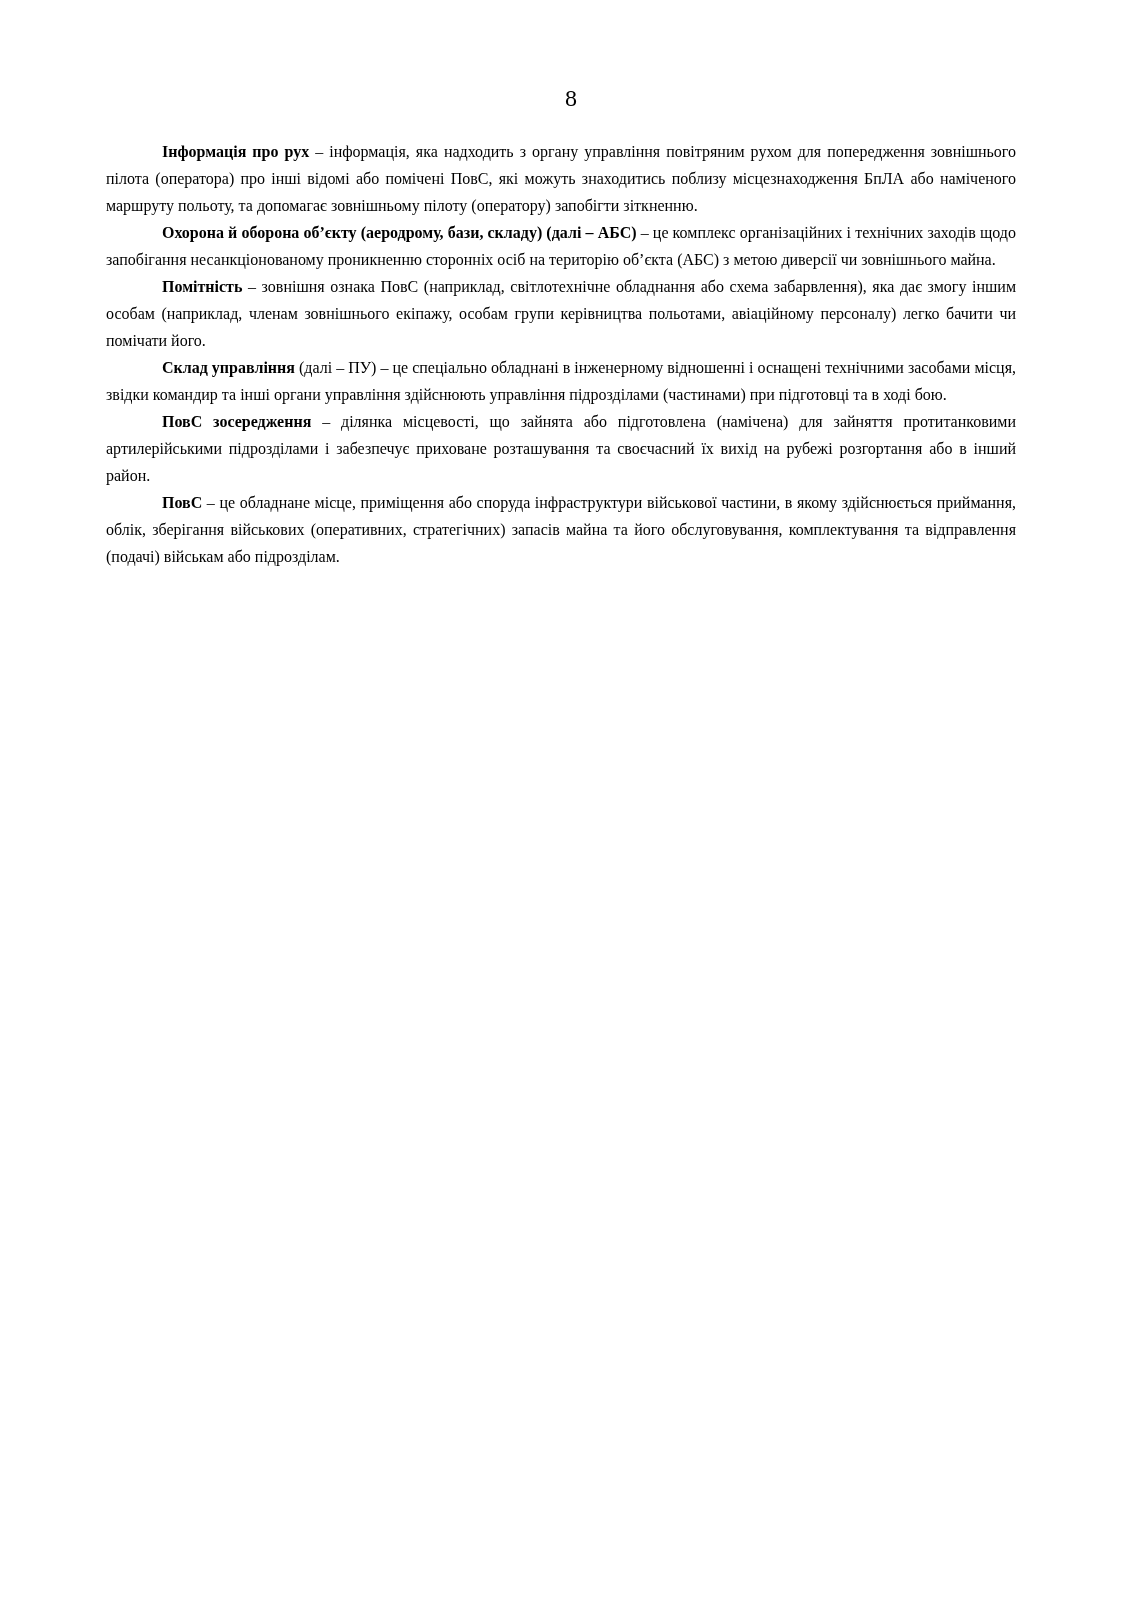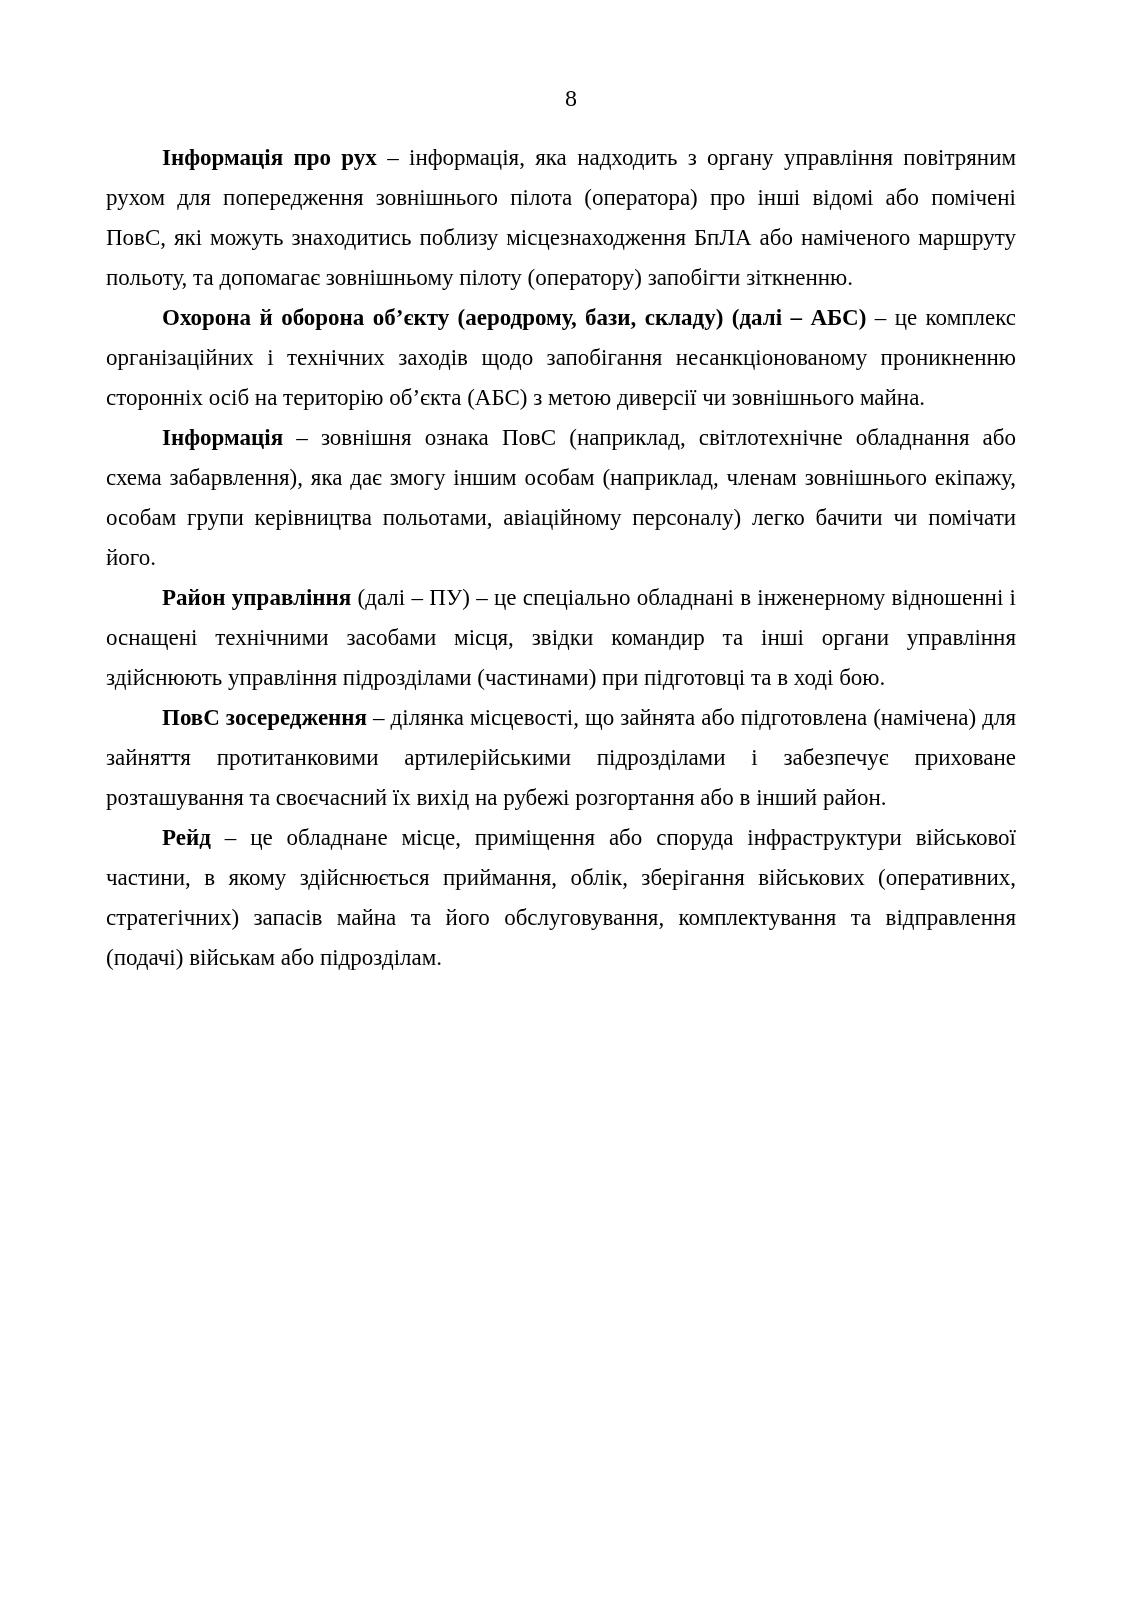--- a/index.html
+++ b/index.html
@@ -24,40 +24,40 @@
     width: 100%;
     text-align: center;
     font-size: 24px;
     line-height: 28px;
   }
   .content {
     position: absolute;
     top: 138px;
     left: 106px;
     width: 910px;
-    font-size: 23px;
-    line-height: 40px;
+    font-size: 16px;
+    line-height: 27px;
     text-align: justify;
   }
   .content p {
     margin: 0;
     padding: 0;
     text-indent: 56px;
   }
   .content p .term {
     font-weight: bold;
   }
 </style>
 </head>
 <body>
 
 <div class="page">
   <div class="page-number">8</div>
 
   <div class="content">
     <p><span class="term">Інформація про рух</span><span> – інформація, яка надходить з органу управління повітряним рухом для попередження зовнішнього пілота (оператора) про інші відомі або помічені ПовС, які можуть знаходитись поблизу місцезнаходження БпЛА або наміченого маршруту польоту, та допомагає зовнішньому пілоту (оператору) запобігти зіткненню.</span></p>
     <p><span class="term">Охорона й оборона об’єкту (аеродрому, бази, складу) (далі – АБС)</span><span> – це комплекс організаційних і технічних заходів щодо запобігання несанкціонованому проникненню сторонніх осіб на територію об’єкта (АБС) з метою диверсії чи зовнішнього майна.</span></p>
-    <p><span class="term">Інформація</span><span> – зовнішня ознака ПовС (наприклад, світлотехнічне обладнання або схема забарвлення), яка дає змогу іншим особам (наприклад, членам зовнішнього екіпажу, особам групи керівництва польотами, авіаційному персоналу) легко бачити чи помічати його.</span></p>
-    <p><span class="term">Район управління</span><span> (далі – ПУ) – це спеціально обладнані в інженерному відношенні і оснащені технічними засобами місця, звідки командир та інші органи управління здійснюють управління підрозділами (частинами) при підготовці та в ході бою.</span></p>
+    <p><span class="term">Помітність</span><span> – зовнішня ознака ПовС (наприклад, світлотехнічне обладнання або схема забарвлення), яка дає змогу іншим особам (наприклад, членам зовнішнього екіпажу, особам групи керівництва польотами, авіаційному персоналу) легко бачити чи помічати його.</span></p>
+    <p><span class="term">Склад управління</span><span> (далі – ПУ) – це спеціально обладнані в інженерному відношенні і оснащені технічними засобами місця, звідки командир та інші органи управління здійснюють управління підрозділами (частинами) при підготовці та в ході бою.</span></p>
     <p><span class="term">ПовС зосередження</span><span> – ділянка місцевості, що зайнята або підготовлена (намічена) для зайняття протитанковими артилерійськими підрозділами і забезпечує приховане розташування та своєчасний їх вихід на рубежі розгортання або в інший район.</span></p>
-    <p><span class="term">Рейд</span><span> – це обладнане місце, приміщення або споруда інфраструктури військової частини, в якому здійснюється приймання, облік, зберігання військових (оперативних, стратегічних) запасів майна та його обслуговування, комплектування та відправлення (подачі) військам або підрозділам.</span></p>
+    <p><span class="term">ПовС</span><span> – це обладнане місце, приміщення або споруда інфраструктури військової частини, в якому здійснюється приймання, облік, зберігання військових (оперативних, стратегічних) запасів майна та його обслуговування, комплектування та відправлення (подачі) військам або підрозділам.</span></p>
   </div>
 </div>
 
 </body></html>

